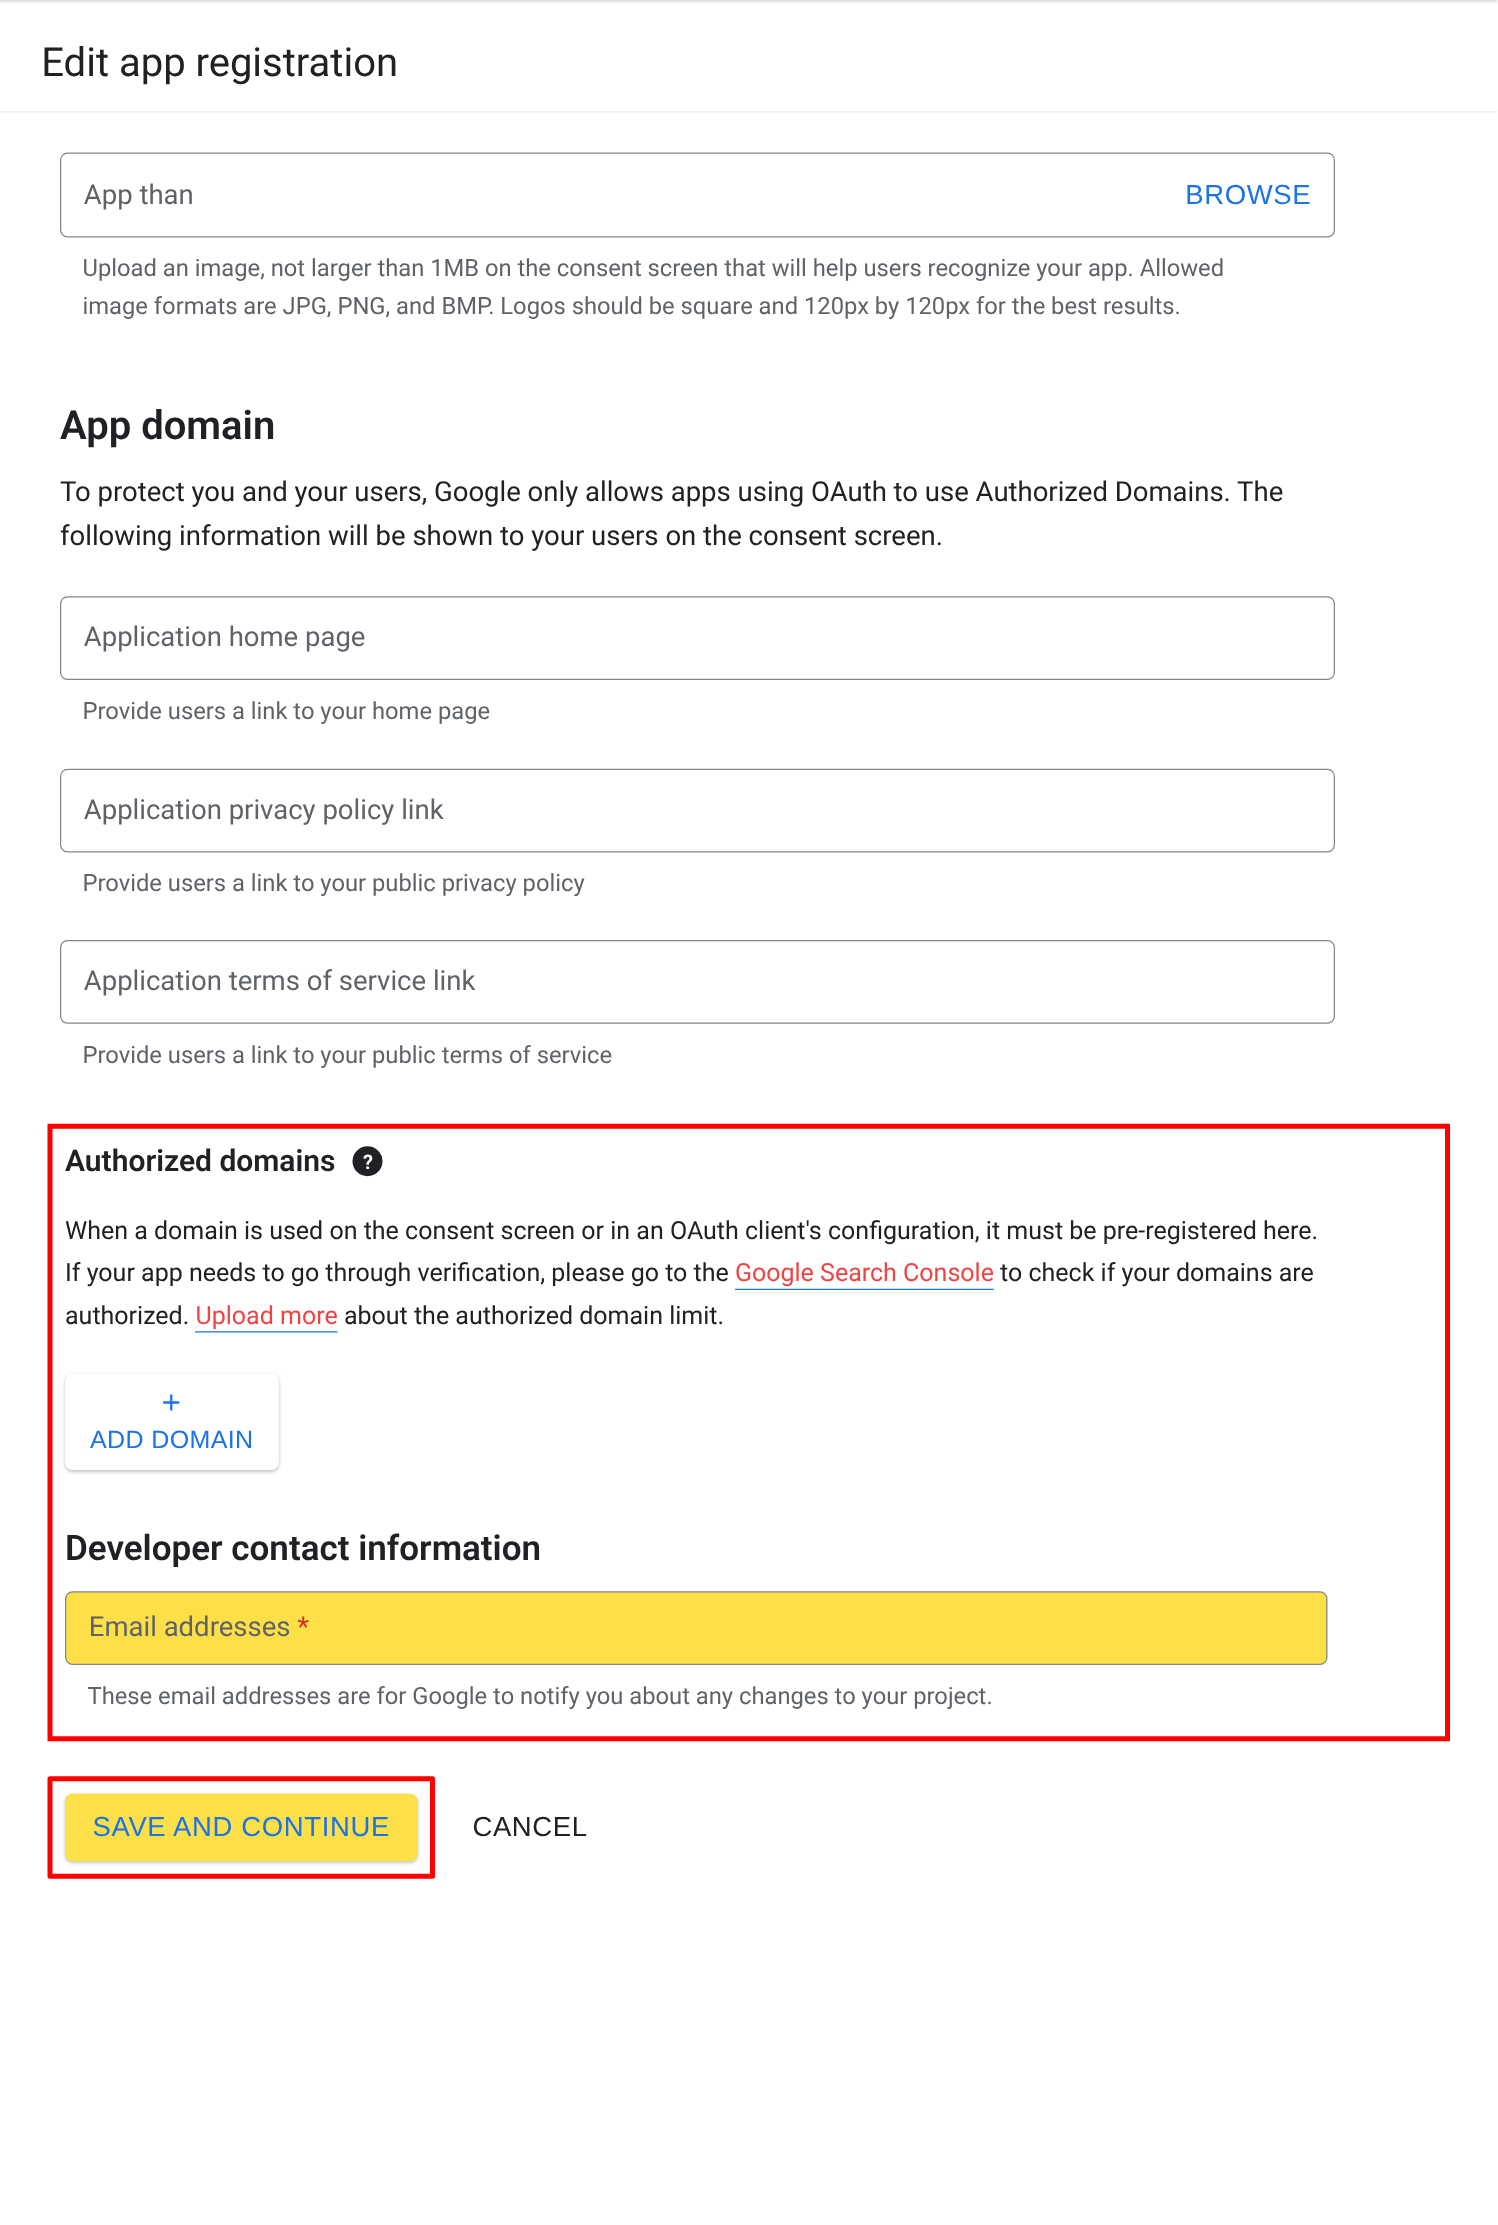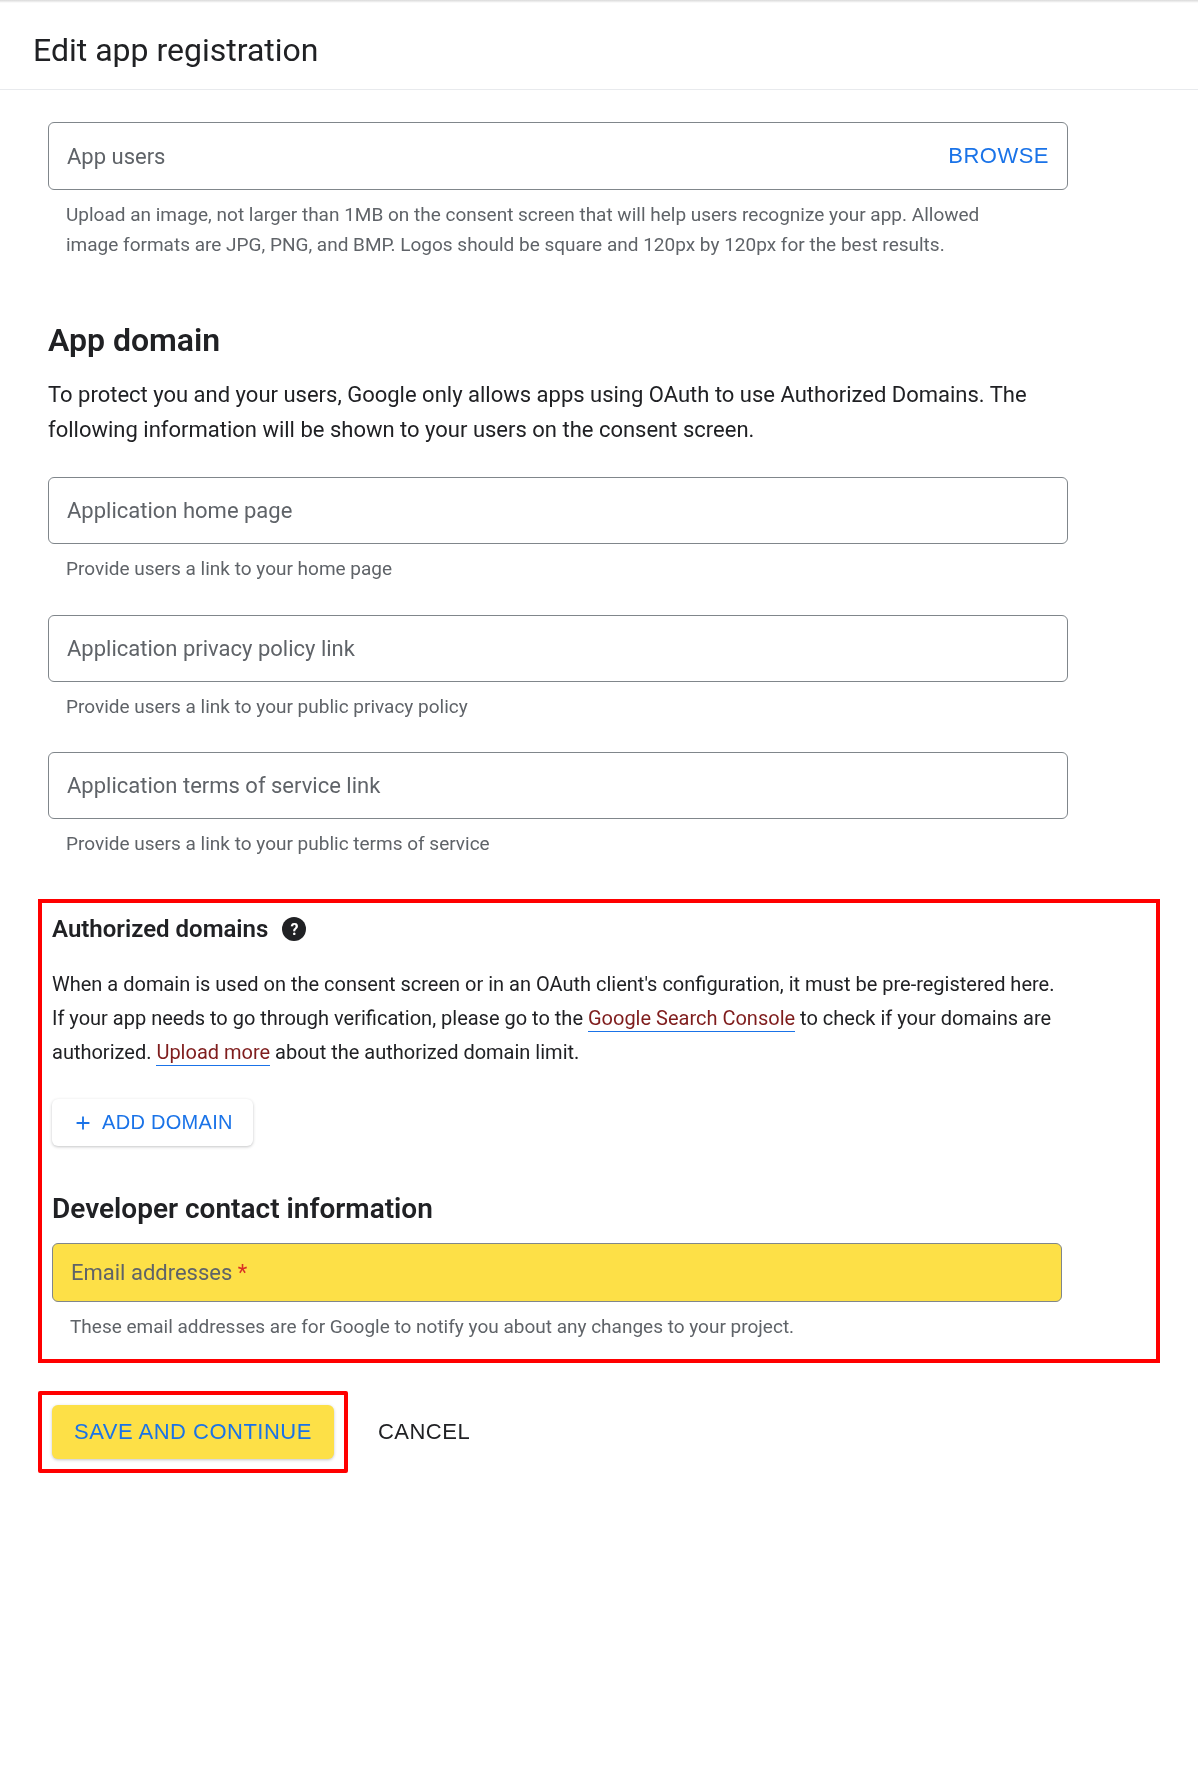--- a/index.html
+++ b/index.html
@@ -104,40 +104,41 @@
       font-weight: bold;
     }
     .subsection-desc {
       font-size: 20px;
       line-height: 1.7;
       color: #202124;
       margin-top: 24px;
       max-width: 1010px;
     }
     .link {
-      color: #7f1d1d;
+      color: #ef4444;
       text-decoration: none;
       border-bottom: 1px solid #1a73e8;
       padding-bottom: 1px;
     }
     .add-domain-btn {
       display: inline-flex;
       align-items: center;
       gap: 8px;
       margin-top: 30px;
       padding: 12px 20px;
       background: #fff;
       border: none;
       border-radius: 6px;
       box-shadow: 0 1px 3px rgba(60,64,67,0.3);
       color: #1a73e8;
       font-size: 20px;
       font-weight: 500;
       cursor: pointer;
       letter-spacing: 0.3px;
+      flex-direction: column;
     }
     .plus-icon {
       width: 22px;
       height: 22px;
     }
     .required-star {
       color: #d93025;
     }
     .highlight-box {
       border: 4px solid #ff0000;
@@ -204,21 +205,21 @@
 <div class="top-shadow"></div>
 
 <h1 class="page-title">Edit app registration</h1>
 
 <div class="divider"></div>
 
 <div class="content">
 
   <div class="field-group">
     <div class="input-field">
-      <span class="input-placeholder">App users</span>
+      <span class="input-placeholder">App than</span>
       <button class="browse-btn">BROWSE</button>
     </div>
     <p class="helper-text">Upload an image, not larger than 1MB on the consent screen that will help users recognize your app. Allowed image formats are JPG, PNG, and BMP. Logos should be square and 120px by 120px for the best results.</p>
   </div>
 
   <h2 class="section-title">App domain</h2>
   <p class="section-desc">To protect you and your users, Google only allows apps using OAuth to use Authorized Domains. The following information will be shown to your users on the consent screen.</p>
 
   <div class="field-group">
     <div class="input-field">

